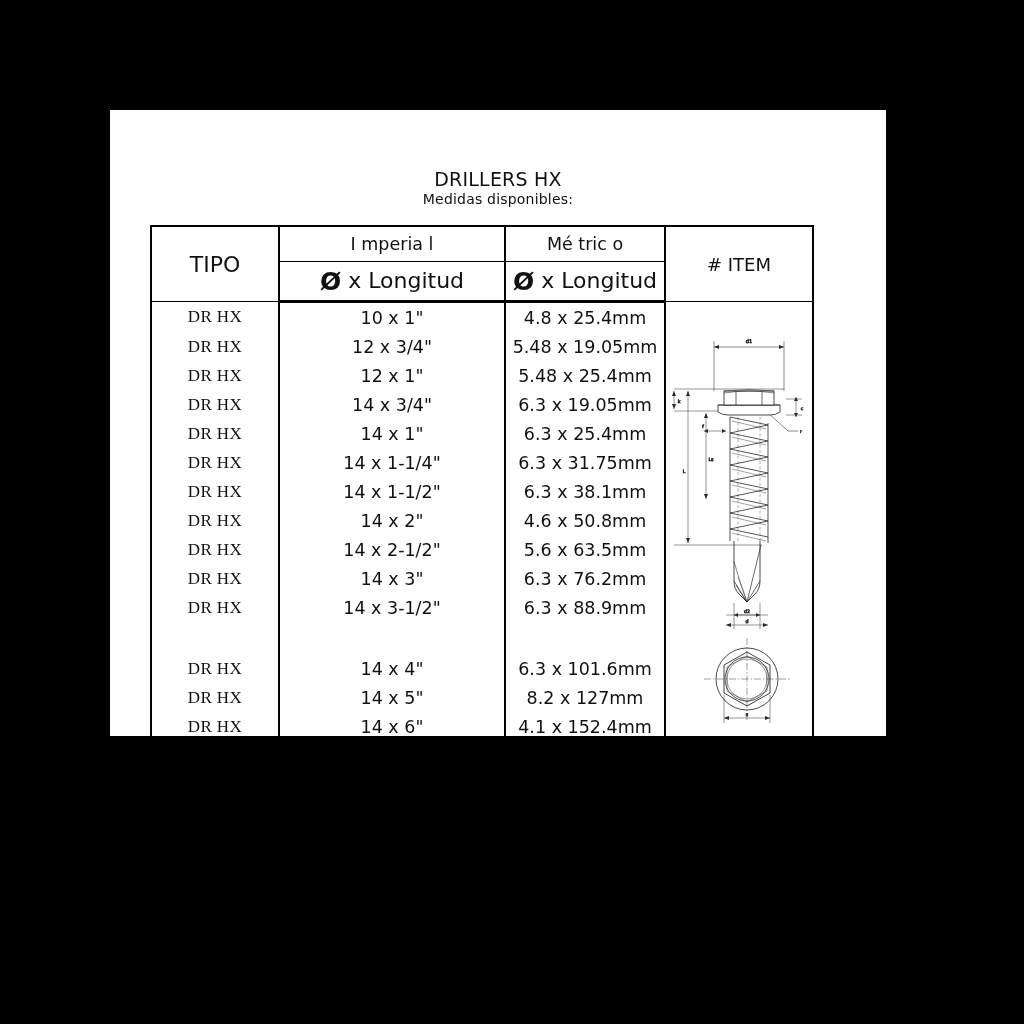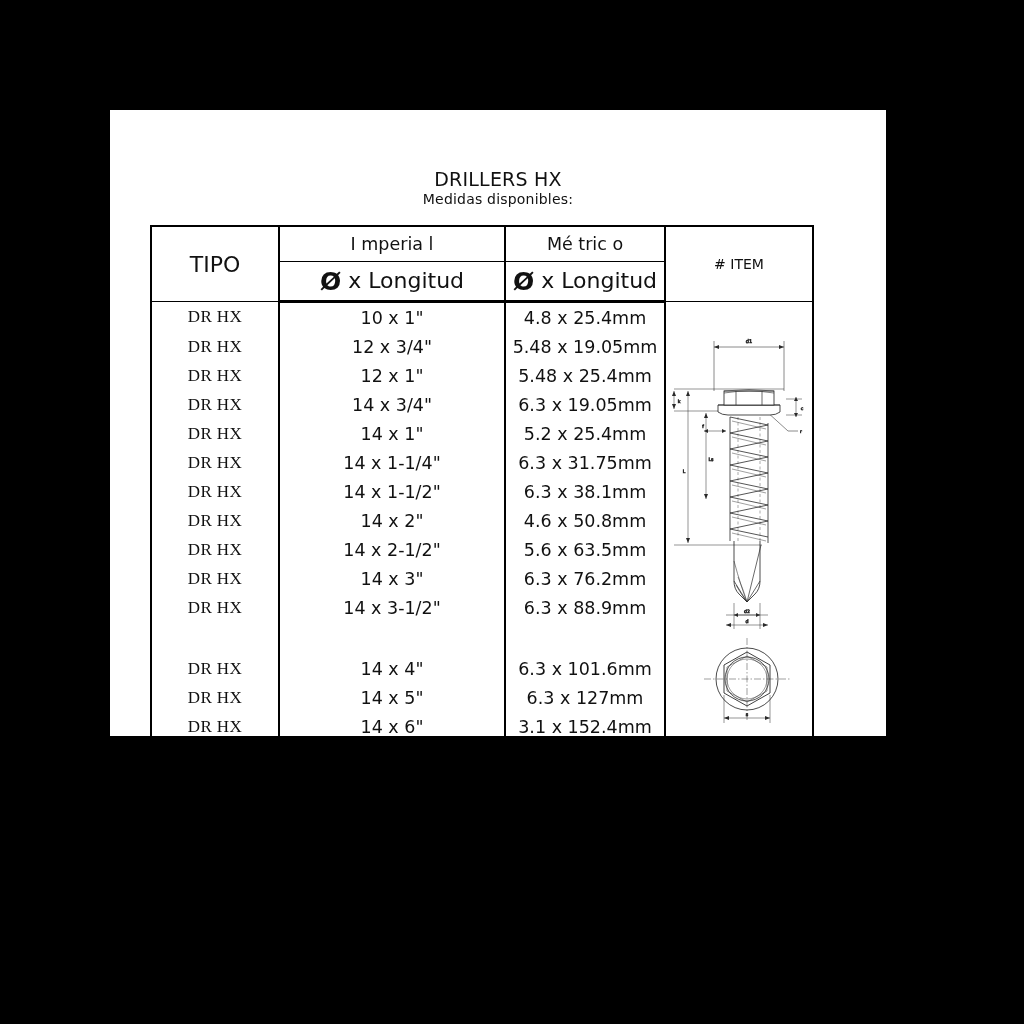--- a/index.html
+++ b/index.html
@@ -102,21 +102,21 @@
     border-bottom: 1.6px solid #000000 !important;
     white-space: pre;
   }
   th.h-tipo {
     font-size: 22px;
     vertical-align: bottom;
     padding-bottom: 6px;
     height: 72px;
   }
   th.h-item {
-    font-size: 14px;
+    font-size: 18px;
     vertical-align: bottom;
     padding-bottom: 6px;
   }
   th.h-dia {
     height: 38px;
     font-size: 17.5px;
     white-space: nowrap;
   }
   th.h-dia .dia-sym {
     font-size: 25px;
@@ -351,21 +351,21 @@
             <td class="col-met">5.48 x 25.4mm</td>
           </tr>
           <tr class="data-row">
             <td class="col-tipo">DR HX</td>
             <td class="col-imp">14 x 3/4"</td>
             <td class="col-met">6.3 x 19.05mm</td>
           </tr>
           <tr class="data-row">
             <td class="col-tipo">DR HX</td>
             <td class="col-imp">14 x 1"</td>
-            <td class="col-met">5.2 x 25.4mm</td>
+            <td class="col-met">6.3 x 25.4mm</td>
           </tr>
           <tr class="data-row">
             <td class="col-tipo">DR HX</td>
             <td class="col-imp">14 x 1-1/4"</td>
             <td class="col-met">6.3 x 31.75mm</td>
           </tr>
           <tr class="data-row">
             <td class="col-tipo">DR HX</td>
             <td class="col-imp">14 x 1-1/2"</td>
             <td class="col-met">6.3 x 38.1mm</td>
@@ -396,24 +396,24 @@
             <td class="col-met"></td>
           </tr>
           <tr class="data-row">
             <td class="col-tipo">DR HX</td>
             <td class="col-imp">14 x 4"</td>
             <td class="col-met">6.3 x 101.6mm</td>
           </tr>
           <tr class="data-row">
             <td class="col-tipo">DR HX</td>
             <td class="col-imp">14 x 5"</td>
-            <td class="col-met">6.3 x 127mm</td>
+            <td class="col-met">8.2 x 127mm</td>
           </tr>
           <tr class="data-row">
             <td class="col-tipo">DR HX</td>
             <td class="col-imp">14 x 6"</td>
-            <td class="col-met">3.1 x 152.4mm</td>
+            <td class="col-met">4.1 x 152.4mm</td>
           </tr>
         </tbody>
     </table>
 
   </div>
 </div>
 
 </body></html>

